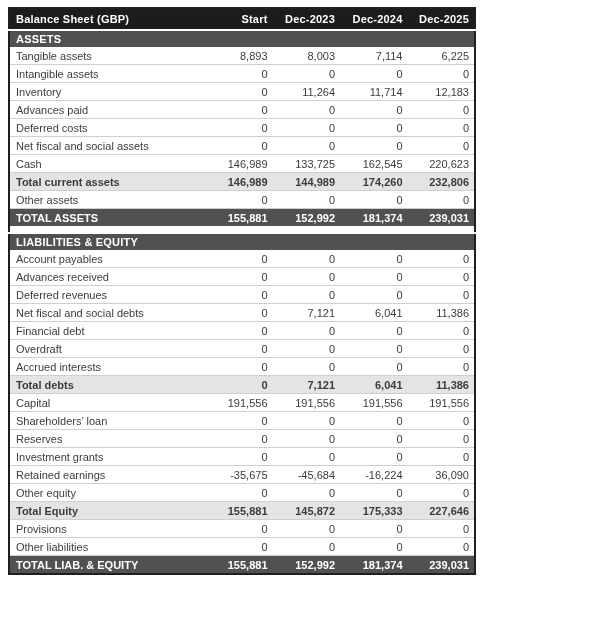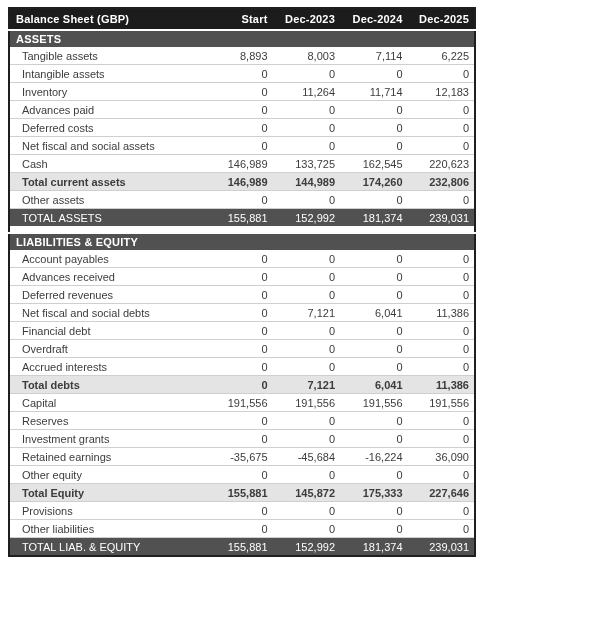--- a/index.html
+++ b/index.html
@@ -38,21 +38,21 @@
     white-space: nowrap;
   }
   th.title { text-align: left; padding-left: 6px; }
   th.num   { text-align: right; padding-right: 5px; }
   td {
     height: 17px;
     padding: 0;
     white-space: nowrap;
     overflow: hidden;
   }
-  td.lbl { text-align: left;  padding-left: 12px; }
+  td.lbl { text-align: left;  padding-left: 6px; }
   td.num { text-align: right; padding-right: 5px; }
   tr.r-item td {
     background: #ffffff;
     border-bottom: 1px solid #cfcfcf;
   }
   tr.r-subtotal td {
     background: var(--subtotal-bg, #e4e4e4);
     font-weight: bold;
     border-top: 1px solid #8f8f8f;
     border-bottom: 1px solid #cfcfcf;
@@ -62,21 +62,21 @@
     color: #ffffff;
     font-weight: bold;
     height: 16px;
     border-top: 2px solid #ffffff;
     padding-left: 6px;
     letter-spacing: 0.2px;
   }
   tr.r-grandtotal td {
     background: var(--section-bg, #515151);
     color: #ffffff;
-    font-weight: normal;
+    font-weight: bold;
     margin-left: 40px;
   }
   tr.r-gap td {
     background: #ffffff;
     height: 6px;
     border-bottom: 1px solid #cfcfcf;
   }
 </style>
 </head>
 <body>
@@ -236,20 +236,27 @@
           <td class="num">11,386</td>
         </tr>
         <tr class="r-item">
           <td class="lbl">Capital</td>
           <td class="num">191,556</td>
           <td class="num">191,556</td>
           <td class="num">191,556</td>
           <td class="num">191,556</td>
         </tr>
         <tr class="r-item">
+          <td class="lbl">Shareholders’ loan</td>
+          <td class="num">0</td>
+          <td class="num">0</td>
+          <td class="num">0</td>
+          <td class="num">0</td>
+        </tr>
+        <tr class="r-item">
           <td class="lbl">Reserves</td>
           <td class="num">0</td>
           <td class="num">0</td>
           <td class="num">0</td>
           <td class="num">0</td>
         </tr>
         <tr class="r-item">
           <td class="lbl">Investment grants</td>
           <td class="num">0</td>
           <td class="num">0</td>

